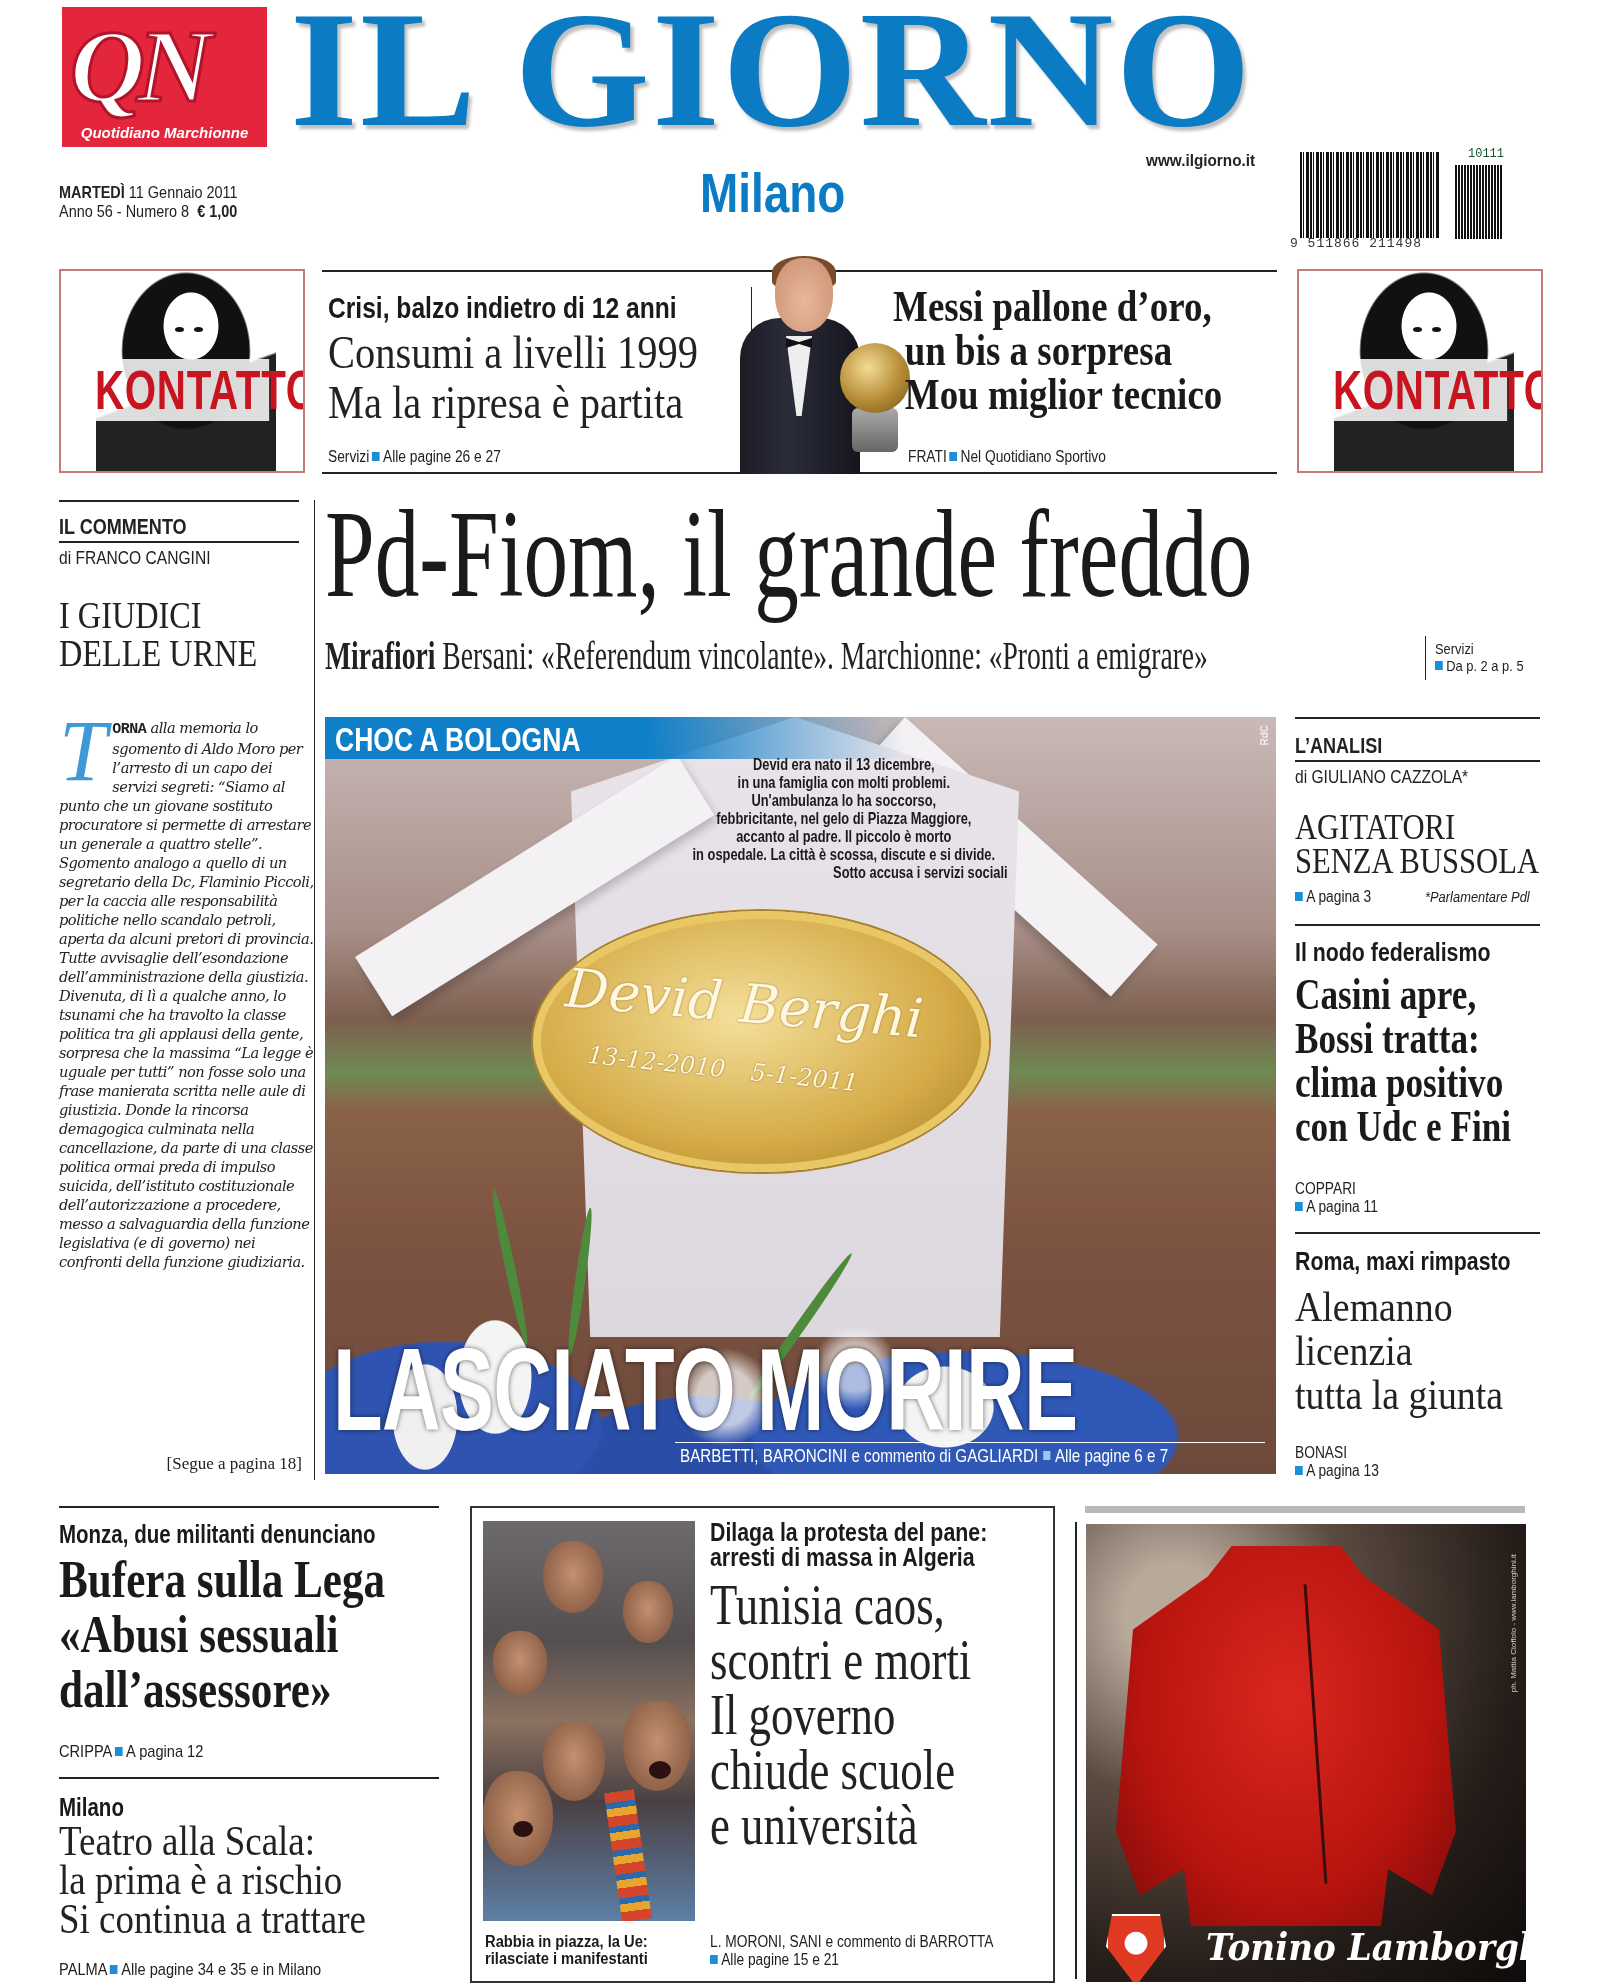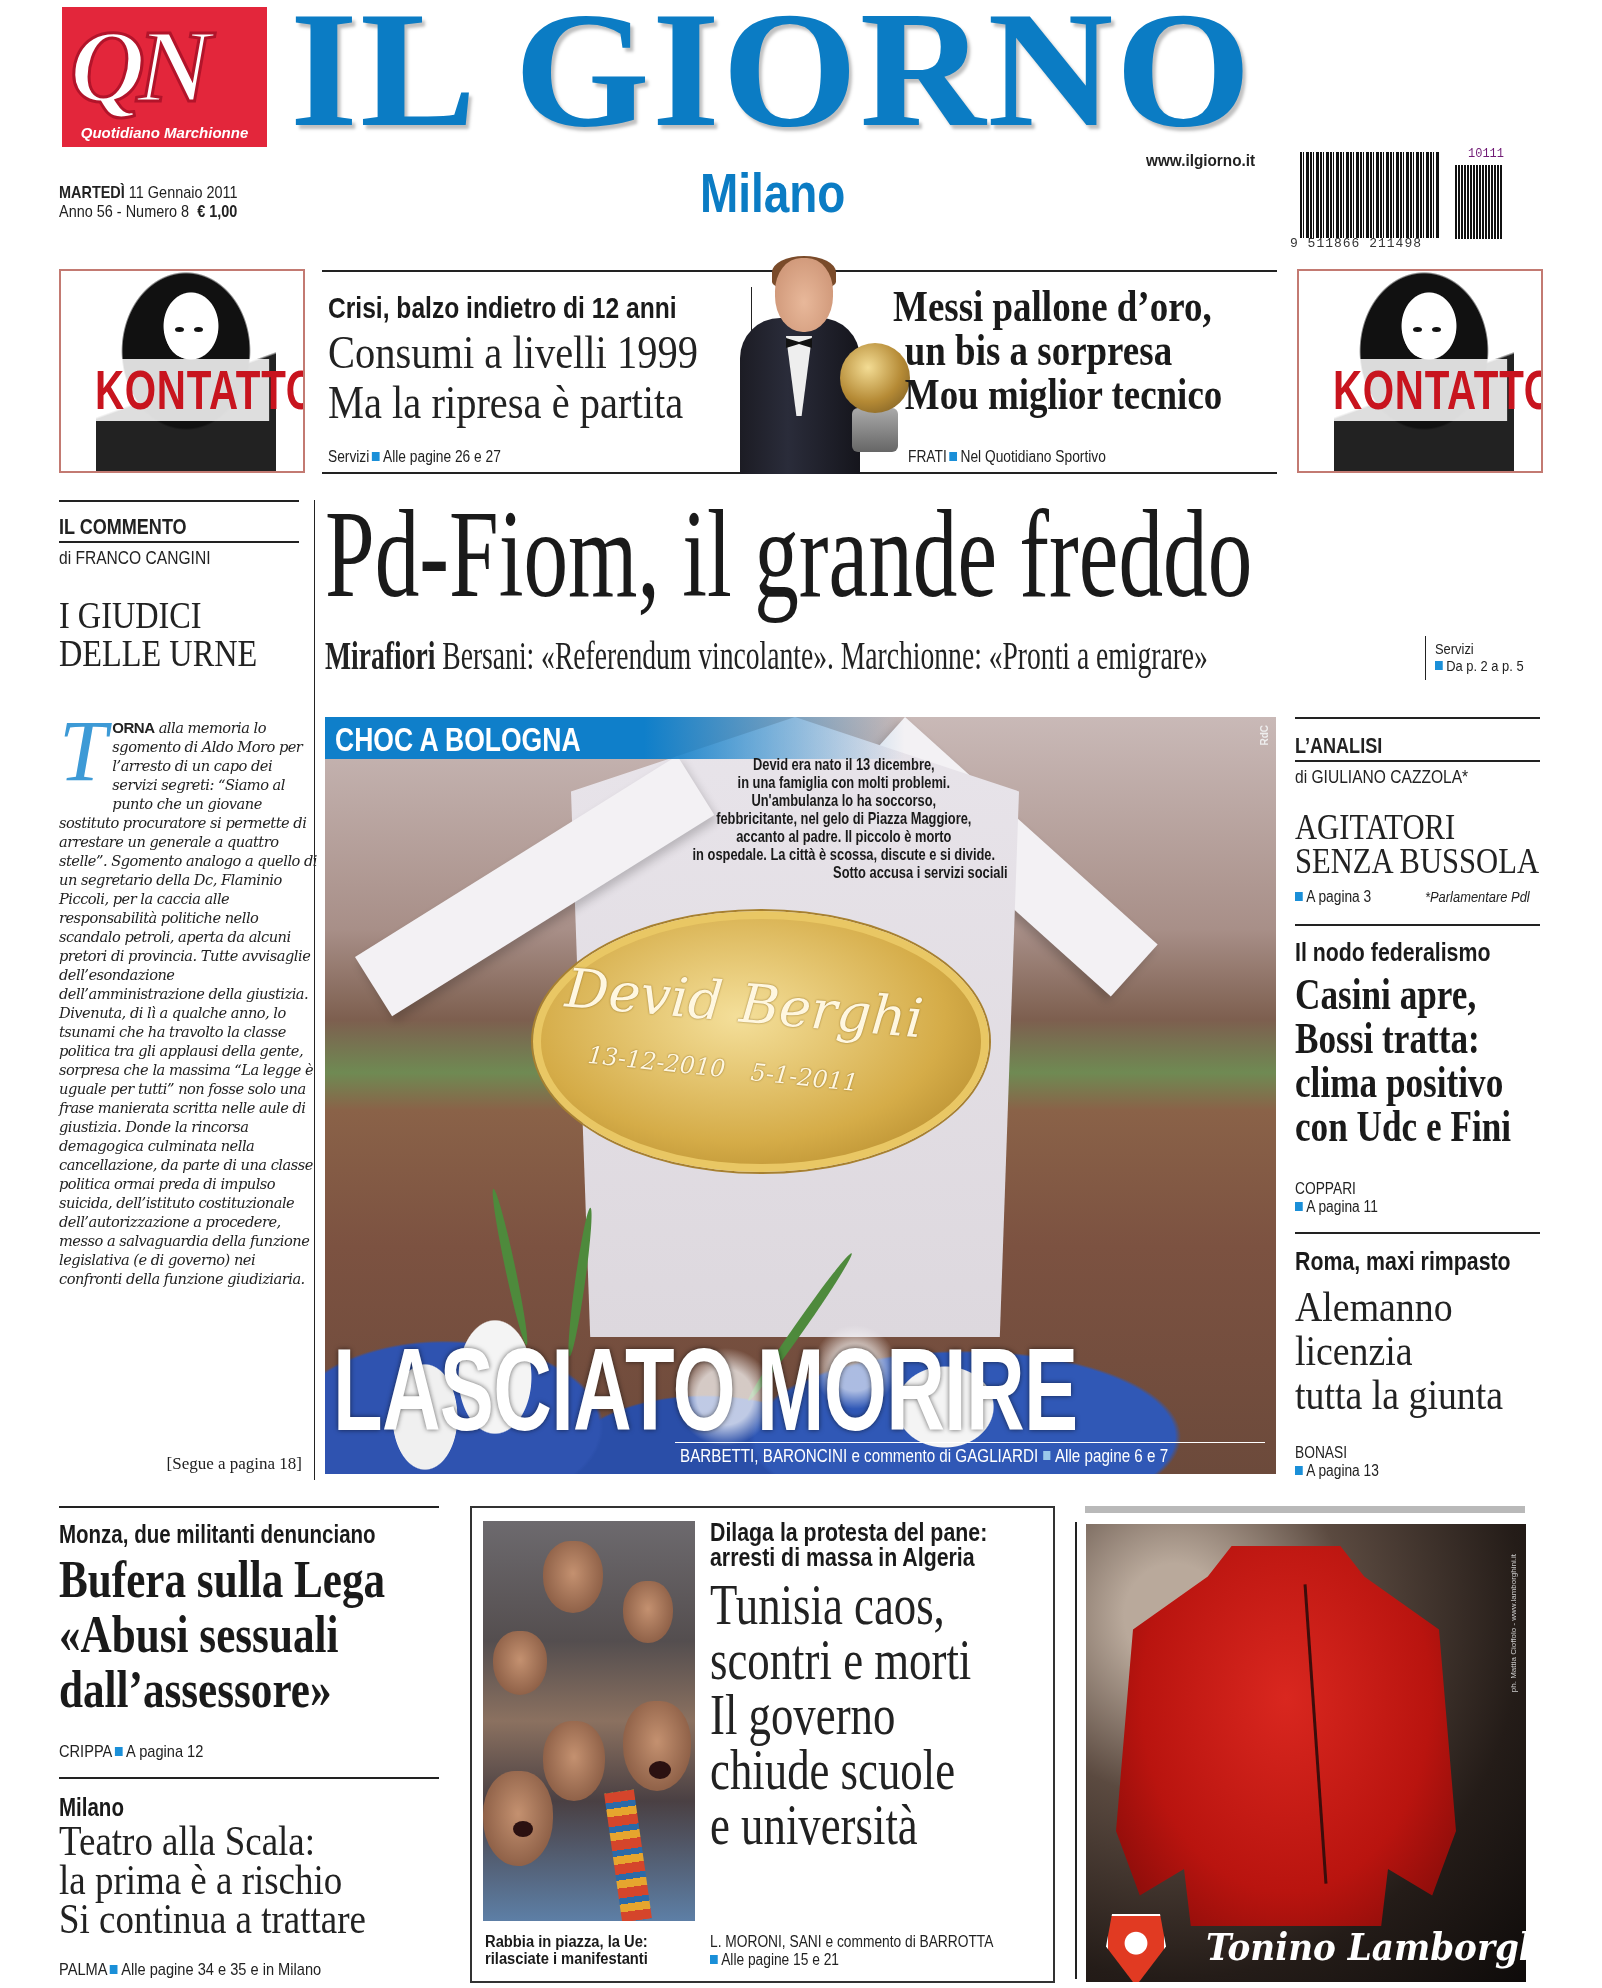--- a/index.html
+++ b/index.html
@@ -12,21 +12,21 @@
   #qn-sub { left: 62px; top: 124px; width: 205px; text-align: center; color: #fff; font-style: italic; font-weight: bold; font-size: 15px; }
   #qn-box { left: 62px; top: 7px; width: 205px; height: 140px; background: #e3263b; }
   #title { left: 290px; top: -14px; font-family: "Liberation Serif", serif; font-weight: bold; font-size: 166px; color: #0b7cc4; letter-spacing: 2px; line-height: 1; text-shadow: 3px 4px 3px rgba(0,0,0,0.25); transform: scaleX(1.05); transform-origin: left top; }
   #city { left: 700px; top: 160px; font-size: 56px; font-weight: bold; color: #0b7cc4; transform: scaleX(0.82); transform-origin: left top; }
   #date { left: 59px; top: 183px; font-size: 17px; line-height: 19px; color: #222; transform: scaleX(0.85); transform-origin: left top; }
   #date b { font-weight: bold; }
   #url { left: 1146px; top: 151px; font-size: 17px; font-weight: bold; color: #222; transform: scaleX(0.9); transform-origin: left top; }
   #barcode { left: 1300px; top: 152px; width: 140px; height: 86px; background: repeating-linear-gradient(90deg, #111 0 2px, #fff 2px 3px, #111 3px 4px, #fff 4px 6px, #111 6px 9px, #fff 9px 10px); }
   #barcode-small { left: 1455px; top: 165px; width: 48px; height: 74px; background: repeating-linear-gradient(90deg, #111 0 2px, #fff 2px 3px, #111 3px 5px, #fff 5px 6px); }
   #barcode-num { left: 1290px; top: 236px; font-family: "Liberation Mono", monospace; font-size: 13px; color: #333; letter-spacing: 1px; }
-  #barcode-top { left: 1468px; top: 147px; font-family: "Liberation Mono", monospace; font-size: 12px; color: #701a75; }
+  #barcode-top { left: 1468px; top: 147px; font-family: "Liberation Mono", monospace; font-size: 12px; color: #14532d; }
 
   
   .kontatto { width: 242px; height: 200px; border: 2px solid #c37a72; background: #fff; overflow: hidden; }
   .kontatto .figure { position: absolute; left: 35px; top: 0; width: 180px; height: 200px; background: radial-gradient(ellipse 45px 55px at 95px 55px, #fff 0 60%, transparent 62%), radial-gradient(ellipse 90px 110px at 90px 80px, #111 0 70%, transparent 72%), linear-gradient(160deg, transparent 0 55%, #222 56% 100%); }
   .kontatto .face { position: absolute; left: 105px; top: 38px; width: 46px; height: 50px; background: #fff; border-radius: 40% 40% 50% 50%; }
   .kontatto .eye { position: absolute; width: 9px; height: 5px; background: #111; border-radius: 50%; }
   .kontatto .word { position: absolute; left: 0; top: 88px; width: 242px; text-align: center; font-family: "Liberation Sans", sans-serif; font-weight: bold; font-size: 56px; color: #c8141e; background: rgba(255,255,255,0.85); transform: scaleX(0.72); letter-spacing: 1px; line-height: 62px; }
 
   
   .kicker { font-weight: bold; font-size: 26px; color: #1a1a1a; transform: scaleX(0.82); transform-origin: left top; white-space: nowrap; }
@@ -47,21 +47,21 @@
   #main-sub { left: 325px; top: 632px; font-family: "Liberation Serif", serif; font-size: 40px; color: #222; transform: scaleX(0.69); transform-origin: left top; white-space: nowrap; }
   #main-sub b { font-weight: bold; }
   #main-ref { left: 1435px; top: 640px; font-size: 15px; line-height: 17px; color: #222; transform: scaleX(0.86); transform-origin: left top; }
 
   
   .section-label { font-weight: bold; font-size: 22px; color: #222; transform: scaleX(0.82); transform-origin: left top; white-space: nowrap; }
   .byline { font-size: 19px; color: #222; transform: scaleX(0.82); transform-origin: left top; white-space: nowrap; }
   #commento-title { left: 59px; top: 596px; font-family: "Liberation Serif", serif; font-size: 38px; line-height: 38px; color: #222; transform: scaleX(0.85); transform-origin: left top; }
   #commento-body { left: 59px; top: 718px; width: 262px; font-family: "DejaVu Serif", serif; font-style: italic; font-size: 14.6px; line-height: 19px; color: #222; letter-spacing: -0.5px; }
   #dropcap { float: left; font-family: "Liberation Serif", serif; font-size: 86px; line-height: 66px; color: #3d9ad6; margin: 0 6px 0 0; height: 78px; }
-  #commento-body .lead { font-family: Liberation Sans, sans-serif; font-style: normal; font-weight: bold; font-size: 15px; }
+  #commento-body .lead { font-family: Liberation Mono, monospace; font-style: normal; font-weight: bold; font-size: 15px; }
   #segue { left: 130px; top: 1454px; width: 172px; text-align: right; font-family: "Liberation Serif", serif; font-size: 17px; color: #222; }
 
   
   #bologna { left: 325px; top: 717px; width: 951px; height: 757px; overflow: hidden; background: linear-gradient(180deg, #c9b9b7 0%, #a88f88 28%, #7d5f4f 40%, #6f8a53 47%, #8a6248 52%, #7c5241 70%, #6c4a3b 100%); }
   #b-tomb { position: absolute; left: 150px; top: 0; width: 640px; height: 620px; background: linear-gradient(180deg, #e8e4ea, #ddd8de); clip-path: polygon(15% 12%, 50% 0, 85% 12%, 82% 100%, 18% 100%); }
   #b-roof-l { position: absolute; left: 30px; top: 20px; width: 380px; height: 70px; background: #f3f1f4; transform: rotate(-32deg); transform-origin: left top; top: 240px; box-shadow: 0 6px 10px rgba(0,0,0,0.2); }
   #b-roof-r { position: absolute; left: 580px; top: 0; width: 340px; height: 70px; background: #f3f1f4; transform: rotate(42deg); transform-origin: left top; box-shadow: 0 6px 10px rgba(0,0,0,0.2); }
   #b-plaque { position: absolute; left: 208px; top: 194px; width: 440px; height: 245px; border-radius: 50%; background: radial-gradient(ellipse at 45% 40%, #f4df9a, #d5ac48 60%, #a77d22); border: 8px solid #e9c764; box-shadow: 0 0 0 2px #a78030; }
   #b-name { position: absolute; left: 240px; top: 255px; font-family: "DejaVu Serif", serif; font-style: italic; font-size: 54px; color: #fff7e0; transform: rotate(5deg); text-shadow: 0 0 2px #8d6a1f; white-space: nowrap; }
   #b-dates { position: absolute; left: 262px; top: 338px; font-family: "DejaVu Serif", serif; font-style: italic; font-size: 24px; color: #fff7e0; transform: rotate(6deg); text-shadow: 0 0 2px #8d6a1f; word-spacing: 18px; white-space: nowrap; }

